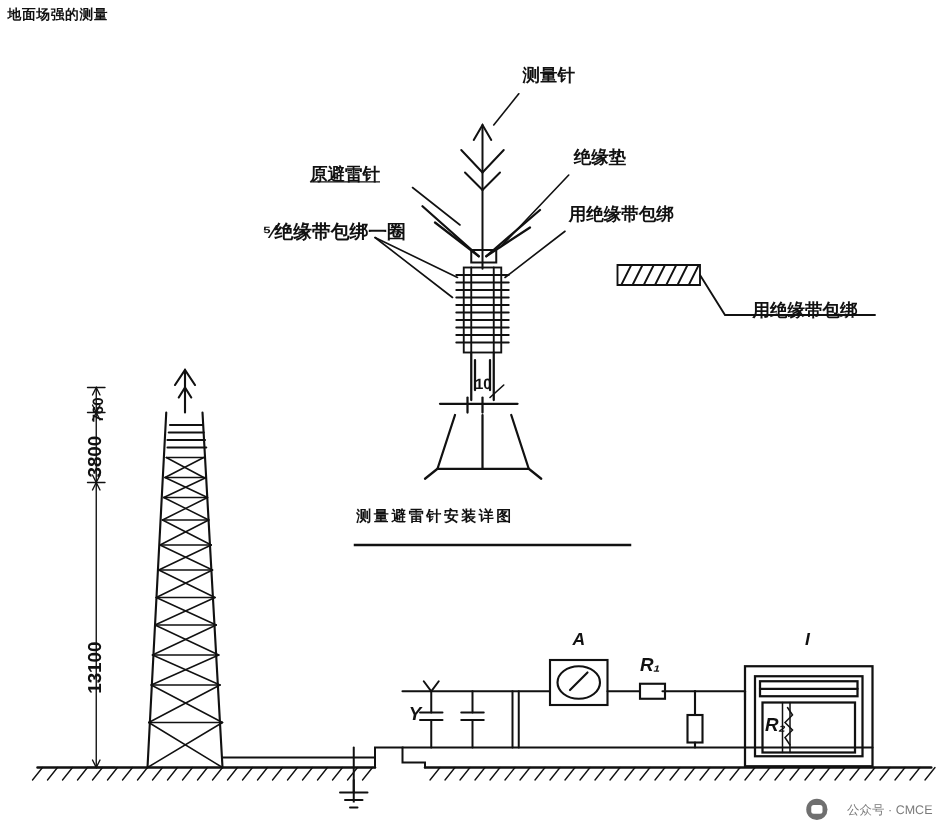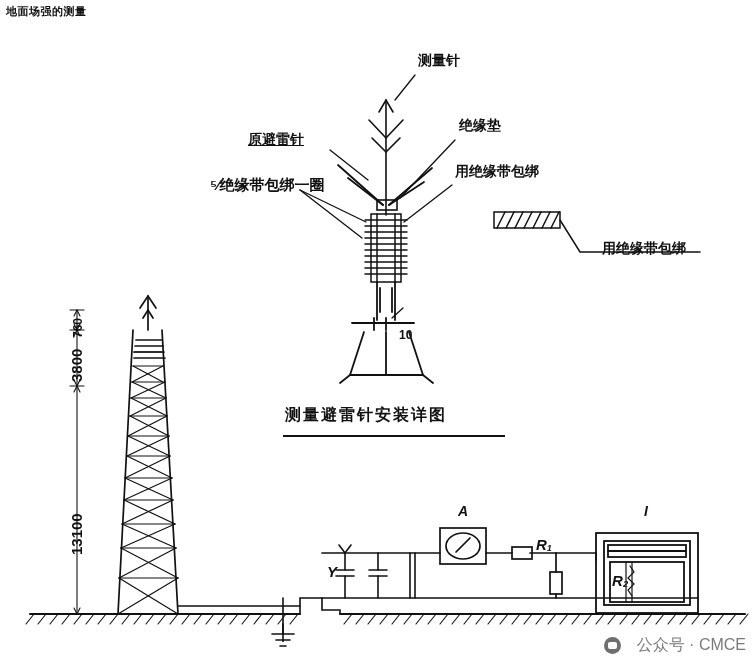--- a/index.html
+++ b/index.html
@@ -23,30 +23,30 @@
     color:#111;
     white-space:nowrap;
   }
   .hand{font-weight:bold;}
   .big{font-size:14px;}
   .med{font-size:15px;}
   .sm{font-size:12px;}
   .ital{font-style:italic;}
   .rot90{transform:rotate(-90deg);transform-origin:left top;}
   .detail-title{
-    position:absolute;font-size:16px;font-weight:bold;color:#111;
+    position:absolute;font-size:12px;font-weight:bold;color:#111;
     letter-spacing:2px;
   }
   .detail-underline{
     position:absolute;height:2px;background:#111;
   }
   .wm{
     position:absolute;right:10px;bottom:8px;
     display:flex;align-items:center;gap:16px;
-    color:#7a7a7a;font-size:16px;
+    color:#7a7a7a;font-size:10px;
   }
   .wm .dot{
     width:17px;height:17px;border-radius:50%;
     background:#6f6f6f;display:inline-block;position:relative;
   }
   .wm .dot::after{
     content:"";position:absolute;left:4px;top:5px;width:9px;height:7px;
     border-radius:2px;background:#fff;
   }
 </style>
@@ -342,31 +342,31 @@
       </g>
     </g>
   </svg>
 
   <div class="lbl hand big" style="left:418px;top:52px;">测量针</div>
   <div class="lbl hand big" style="left:459px;top:117px;">绝缘垫</div>
   <div class="lbl hand big" style="left:248px;top:131px;text-decoration:underline;">原避雷针</div>
   <div class="lbl hand big" style="left:455px;top:163px;">用绝缘带包绑</div>
   <div class="lbl hand med" style="left:210px;top:176px;">⁵⁄绝缘带包绑一圈</div>
   <div class="lbl hand big" style="left:602px;top:240px;">用绝缘带包绑</div>
-  <div class="lbl hand sm" style="left:399px;top:300px;margin-top:28px;">10</div>
+  <div class="lbl hand sm" style="left:380px;top:300px;">10</div>
 
   <div class="detail-title" style="left:285px;top:405px;">测量避雷针安装详图</div>
   <div class="detail-underline" style="left:283px;top:435px;width:222px;"></div>
 
   <div class="lbl hand sm rot90" style="left:71px;top:338px;">760</div>
   <div class="lbl hand med rot90" style="left:68px;top:382px;">3800</div>
   <div class="lbl hand med rot90" style="left:68px;top:555px;">13100</div>
 
   <div class="lbl hand big ital" style="left:458px;top:503px;">A</div>
-  <div class="lbl hand med ital" style="left:536px;top:524px;margin-top:12px;">R₁</div>
+  <div class="lbl hand med ital" style="left:512px;top:524px;">R₁</div>
   <div class="lbl hand med ital" style="left:564px;top:572px;padding-left:48px;">R₂</div>
   <div class="lbl hand big ital" style="left:644px;top:503px;">I</div>
   <div class="lbl hand med ital" style="left:327px;top:563px;">Y</div>
 
   <div class="wm">
     <span class="dot"></span>
     <span>公众号 · CMCE</span>
   </div>
 
 </div>

